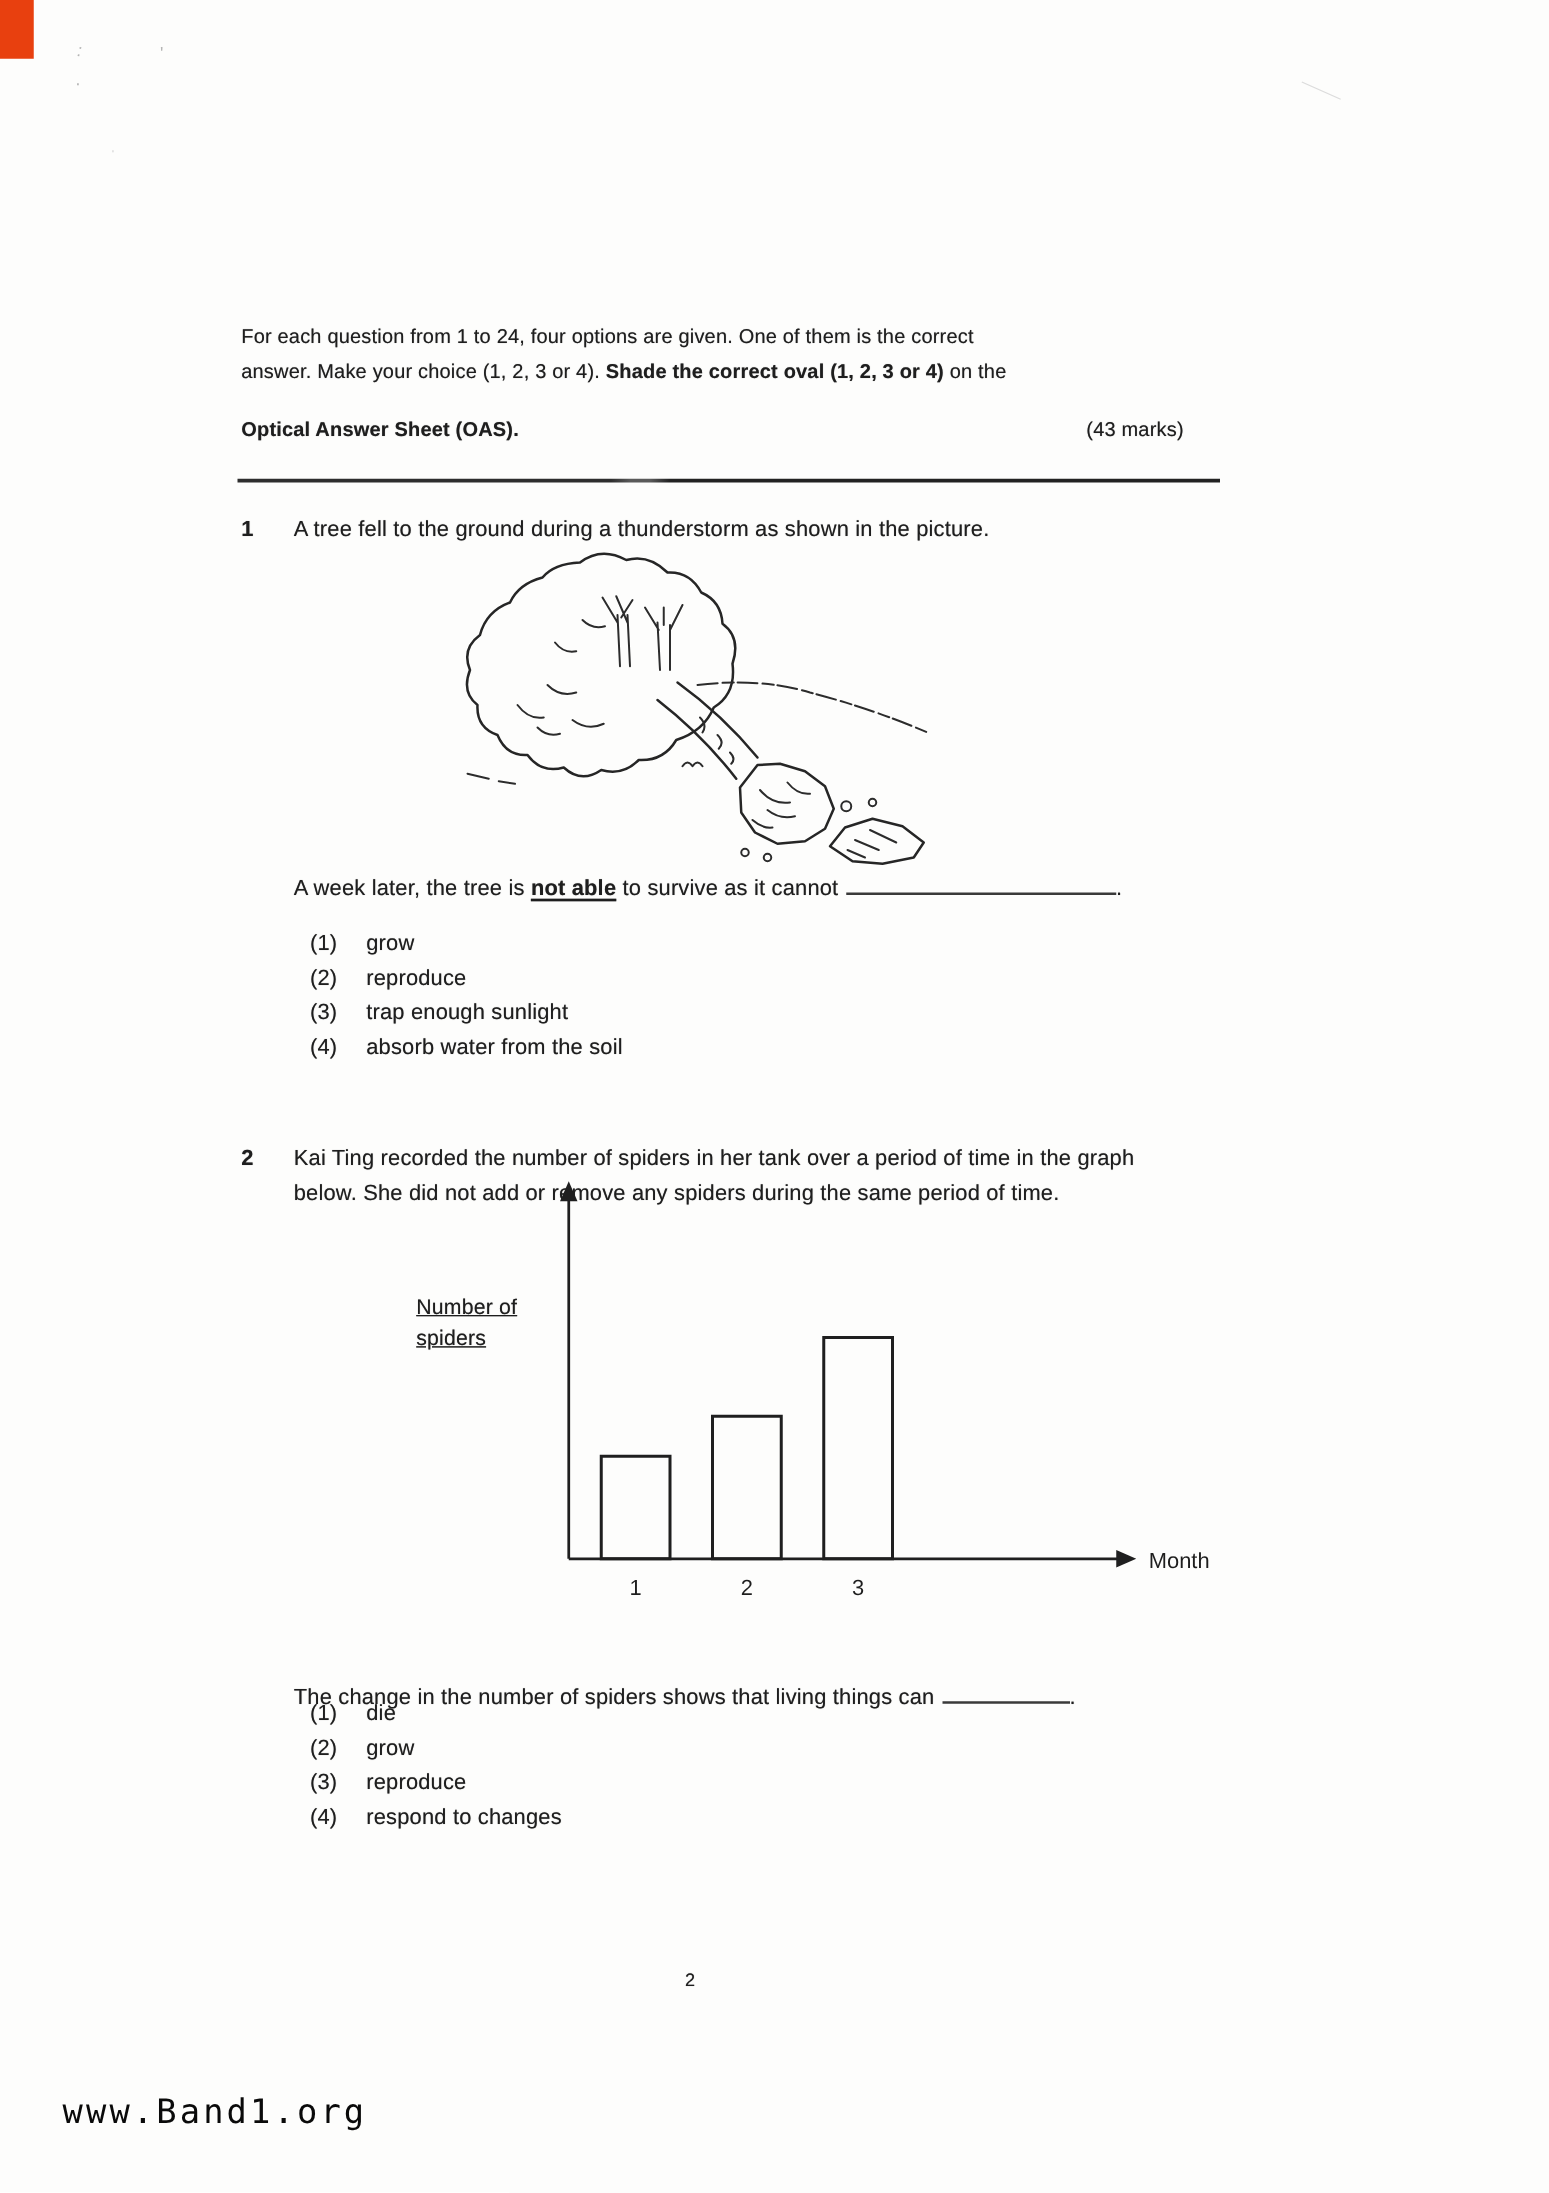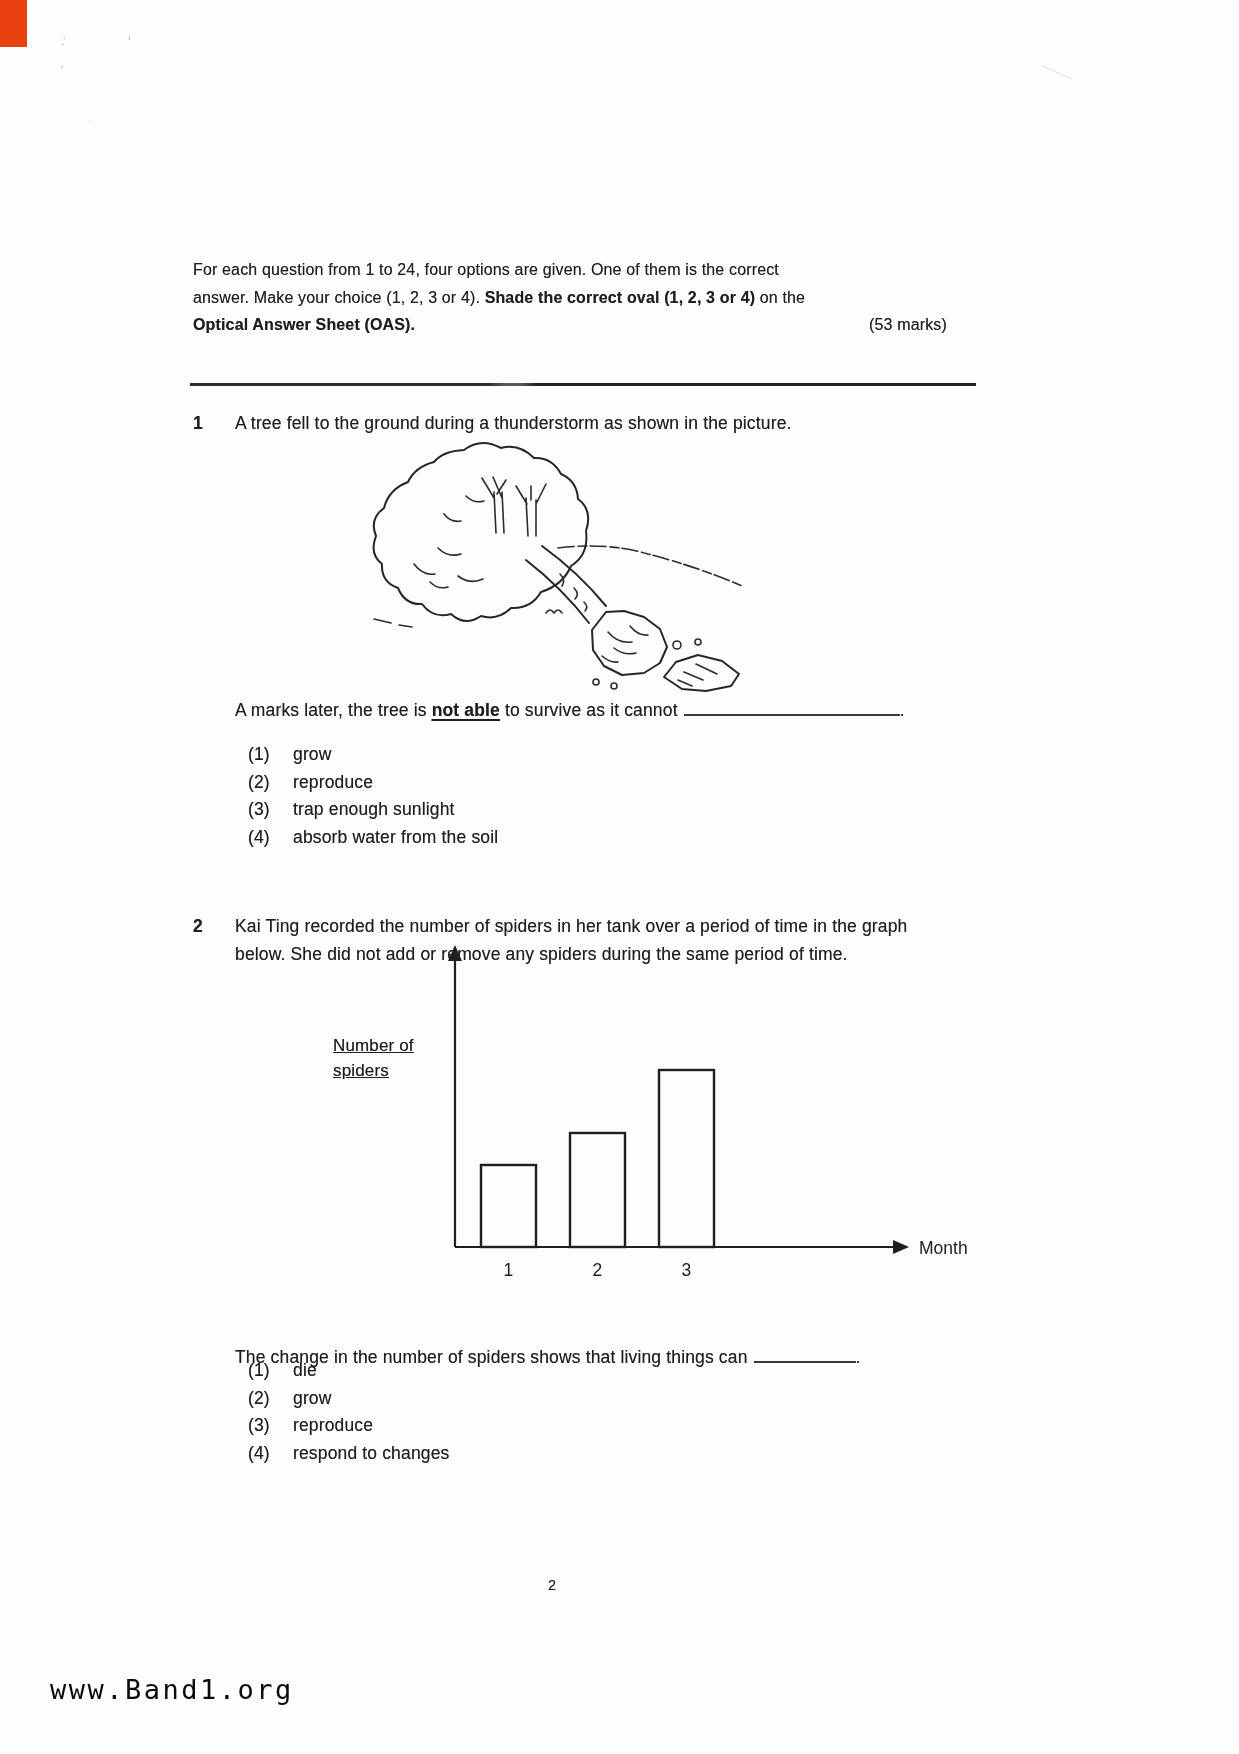--- a/index.html
+++ b/index.html
@@ -15,21 +15,21 @@
   .txt{ text-shadow:0 0 .6px rgba(20,20,20,.55); letter-spacing:.15px; }
 
   
   .corner-mark{position:absolute;left:0;top:0;width:27px;height:47px;background:#e8400f;}
   .artifact{position:absolute;color:#b5b5b5;font-size:14px;}
   .artifact-line{position:absolute;width:34px;height:1px;background:#dcdcdc;transform:rotate(24deg);}
 
   
   .instructions{position:absolute;left:193px;top:256px;width:754px;font-size:16px;line-height:27.5px;}
   .instructions .b{font-weight:700;text-align:center;}
-  .instr-line3{display:flex;justify-content:space-between;}
+  .instr-line3{display:flex;justify-content:space-between;margin-top:20px;}
 
   .rule{position:absolute;left:190px;top:383px;width:786px;height:3px;
         background:linear-gradient(90deg,#2e2e2e 0 38%,#5a5a5a 40% 42%,#222 44% 100%);}
 
   
   .qrow{position:absolute;display:flex;font-size:17.5px;line-height:28px;}
   .qnum{width:42px;font-weight:700;flex:0 0 42px;}
   .qstem{flex:1;}
   .opts{position:absolute;font-size:17.5px;line-height:27.5px;}
   .opt{display:grid;grid-template-columns:45px auto;}
@@ -62,21 +62,21 @@
   <span class="artifact" style="left:128px;top:34px;">ʹ</span>
   <span class="artifact" style="left:60px;top:58px;">·</span>
   <div class="artifact-line" style="left:1040px;top:72px;"></div>
   <span class="artifact" style="left:88px;top:112px;color:#e0e0e0;">·</span>
 
   <div class="instructions txt">
     <div>For each question from 1 to 24, four options are given. One of them is the correct</div>
     <div><span>answer. Make your choice (1, 2, 3 or 4). </span><span class="b">Shade the correct oval (1, 2, 3 or 4)</span><span> on the</span></div>
     <div class="instr-line3">
       <span class="b">Optical Answer Sheet (OAS).</span>
-      <span>(53 marks)</span>
+      <span>(43 marks)</span>
     </div>
   </div>
 
   <div class="rule"></div>
 
   <div class="qrow txt" style="left:193px;top:409px;width:770px;">
     <div class="qnum">1</div>
     <div class="qstem">A tree fell to the ground during a thunderstorm as shown in the picture.</div>
   </div>
 
@@ -104,21 +104,21 @@
 
     <circle class="sk-thin" cx="250" cy="246" r="3"></circle>
     <circle class="sk-thin" cx="268" cy="250" r="3"></circle>
     <circle class="sk-thin" cx="331" cy="209" r="4"></circle>
     <circle class="sk-thin" cx="352" cy="206" r="3"></circle>
     <path class="sk-thin" d="M28,183 l17,4 M53,189 l13,2 M200,177 q4,-6 8,0 q4,-6 8,0"></path>
   </svg>
 
   <div class="qrow txt" style="left:193px;top:696px;width:800px;">
     <div class="qnum"></div>
-    <div class="qstem"><span>A marks later, the tree is </span><span class="emph">not able</span><span> to survive as it cannot</span><span class="blank" style="width:216px;"></span><span>.</span></div>
+    <div class="qstem"><span>A week later, the tree is </span><span class="emph">not able</span><span> to survive as it cannot</span><span class="blank" style="width:216px;"></span><span>.</span></div>
   </div>
 
   <div class="opts txt" style="left:248px;top:741px;">
     <div class="opt">
       <span>(1)</span>
       <span>grow</span>
     </div>
     <div class="opt">
       <span>(2)</span>
       <span>reproduce</span>

